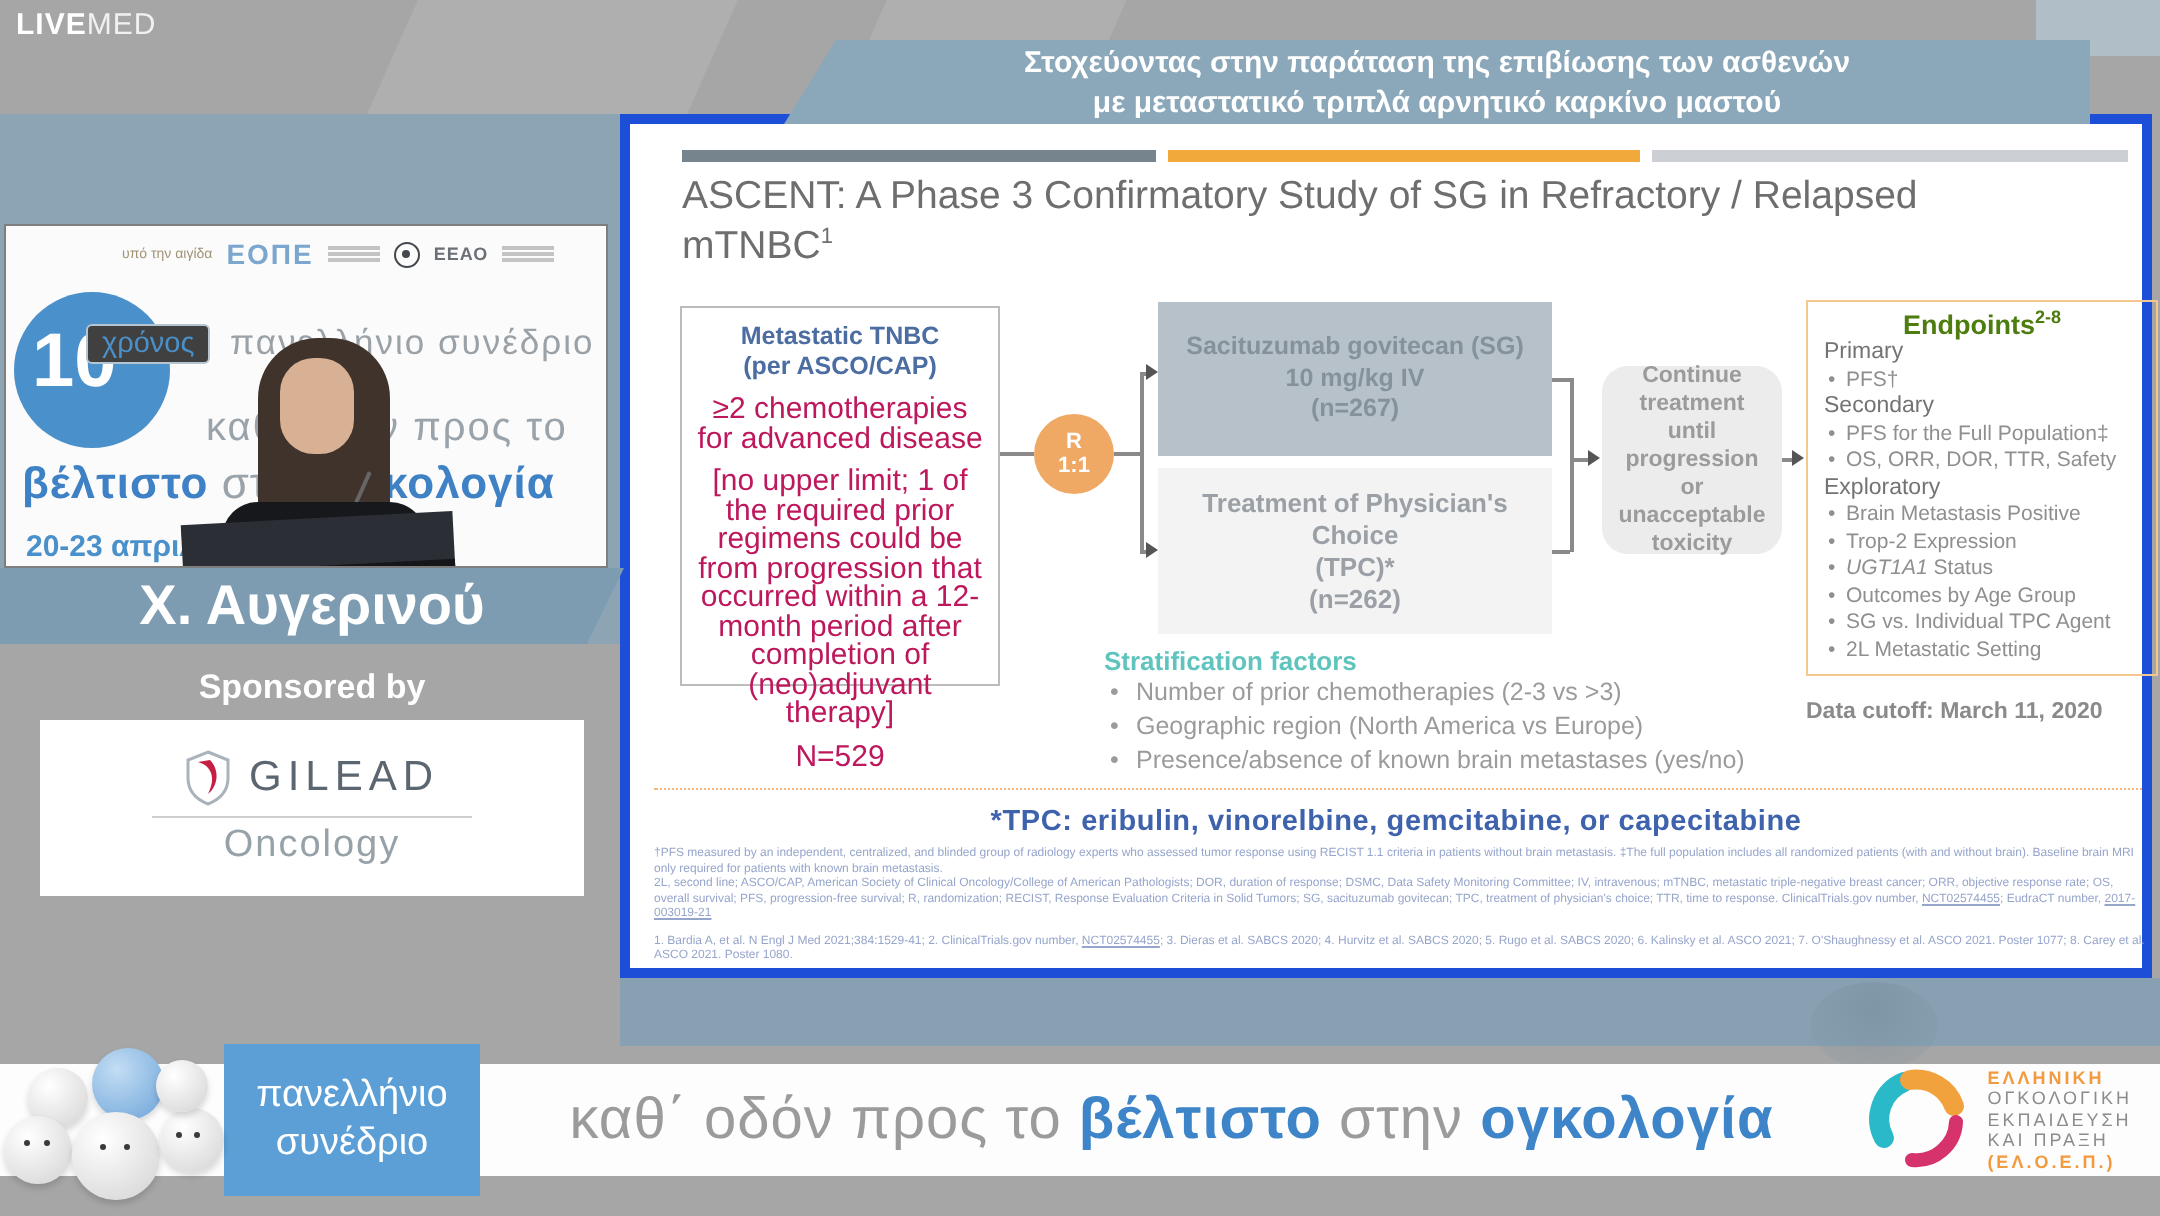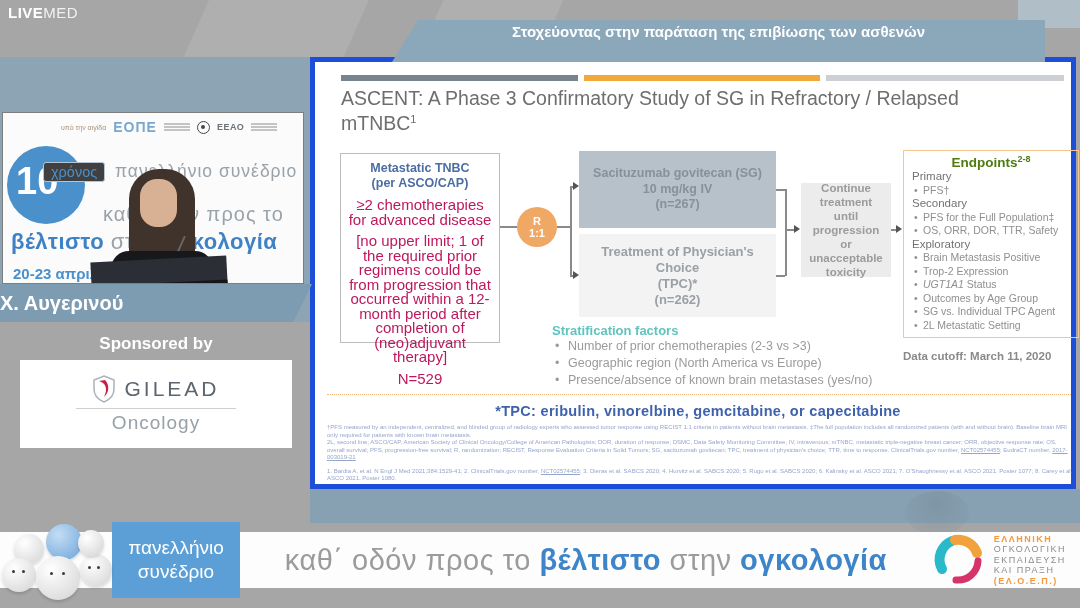--- a/index.html
+++ b/index.html
@@ -48,21 +48,21 @@
   .vf-line3 .blue { color:#3e81c4; font-weight:bold; }
   .vf-line3 .grey { color:#9aa3aa; }
   .vf-date { position:absolute; left:10px; top:152px; font-size:15px; color:#4a90ca; font-weight:bold; }
   .sp-hair { position:absolute; left:126px; top:56px; width:66px; height:108px; background:#40332c; border-radius:30px 30px 14px 14px; }
   .sp-face { position:absolute; left:137px; top:66px; width:37px; height:48px; background:#d8b093; border-radius:17px; }
   .sp-body { position:absolute; left:108px; top:138px; width:102px; height:36px; background:#17181c; border-radius:18px 18px 0 0; }
   .sp-laptop { position:absolute; left:88px; top:146px; width:136px; height:28px; background:#2b2e34; transform:rotate(-3deg); border-bottom:4px solid #14161a; }
   .sp-mic { position:absolute; left:176px; top:122px; width:2px; height:24px; background:#666; transform:rotate(24deg); }
   .name-bar {
     position:absolute; left:0; top:284px; width:312px; height:38px; background:#7d9cb1; z-index:3;
-    color:#fff; font-size:20px; font-weight:bold; line-height:38px;
+    color:#fff; font-size:28px; font-weight:bold; text-align:center; line-height:38px;
     clip-path:polygon(0 0,100% 0,94% 100%,0 100%);
   }
   .sponsored { position:absolute; left:0; top:334px; width:312px; text-align:center; color:#fff; font-weight:bold; font-size:17px; z-index:2; }
   .gilead-box {
     position:absolute; left:20px; top:360px; width:272px; height:88px; background:#fff; z-index:2;
     display:flex; flex-direction:column; align-items:center; justify-content:center;
   }
   .gilead-row { display:flex; align-items:center; gap:8px; color:#5b6670; font-size:21px; letter-spacing:3px; font-weight:500; }
   .gilead-div { width:160px; border-top:1px solid #cfcfcf; margin:5px 0 3px; }
   .gilead-onc { color:#97a1a8; font-size:19px; letter-spacing:1px; font-weight:300; }
@@ -88,21 +88,21 @@
     display:flex; flex-direction:column; justify-content:center;
   }
   .tpc-box {
     position:absolute; left:264px; top:172px; width:197px; height:83px; background:#f3f3f3;
     color:#9aa0a5; font-weight:bold; font-size:13px; line-height:16px; text-align:center;
     display:flex; flex-direction:column; justify-content:center;
   }
   .cont-box {
     position:absolute; left:486px; top:121px; width:90px; height:94px; background:#ececec;
     color:#9b9b9b; font-weight:bold; font-size:11.5px; line-height:14px; text-align:center;
-    display:flex; align-items:center; justify-content:center; padding:20px;
+    display:flex; align-items:center; justify-content:center; padding:20px;border-radius:13px;
   }
   .ep-box { position:absolute; left:588px; top:88px; width:176px; height:188px; border:1px solid #f3c78e; padding:4px 8px 0; }
   .ep-title { text-align:center; color:#4d7c0f; font-weight:bold; font-size:13.5px; }
   .ep-title sup { font-size:9px; }
   .ep-h { color:#737373; font-size:11.5px; line-height:13.5px; }
   .ep-li { position:relative; color:#8f8f8f; font-size:10.5px; line-height:13.5px; padding-left:11px; }
   .ep-li::before { content:"•"; position:absolute; left:2px; }
   .ep-cutoff { position:absolute; left:588px; top:288px; width:180px; color:#8a8a8a; font-weight:bold; font-size:11.5px; }
   .strat { position:absolute; left:237px; top:261px; width:360px; }
   .strat-h { color:#5fc4be; font-weight:bold; font-size:13px; }
@@ -143,20 +143,21 @@
 <div class="screen">
   <div class="streak" style="left:180px;top:0;width:160px;height:130px;"></div>
   <div class="streak" style="left:430px;top:0;width:120px;height:60px;"></div>
 
   <div class="brand">
     <span class="b1">LIVE</span><span class="b2">MED</span>
   </div>
   <div class="corner-chip"></div>
   <div class="top-banner">
     <div>Στοχεύοντας στην παράταση της επιβίωσης των ασθενών</div>
+    <div>με μεταστατικό τριπλά αρνητικό καρκίνο μαστού</div>
   </div>
 
   <div class="left-bg"></div>
 
   <div class="video-frame">
     <div class="vf-logos">
       <span class="aegis">υπό την αιγίδα</span>
       <span class="eope">ΕΟΠΕ</span>
       <span class="logo-lines">
           <div></div>

